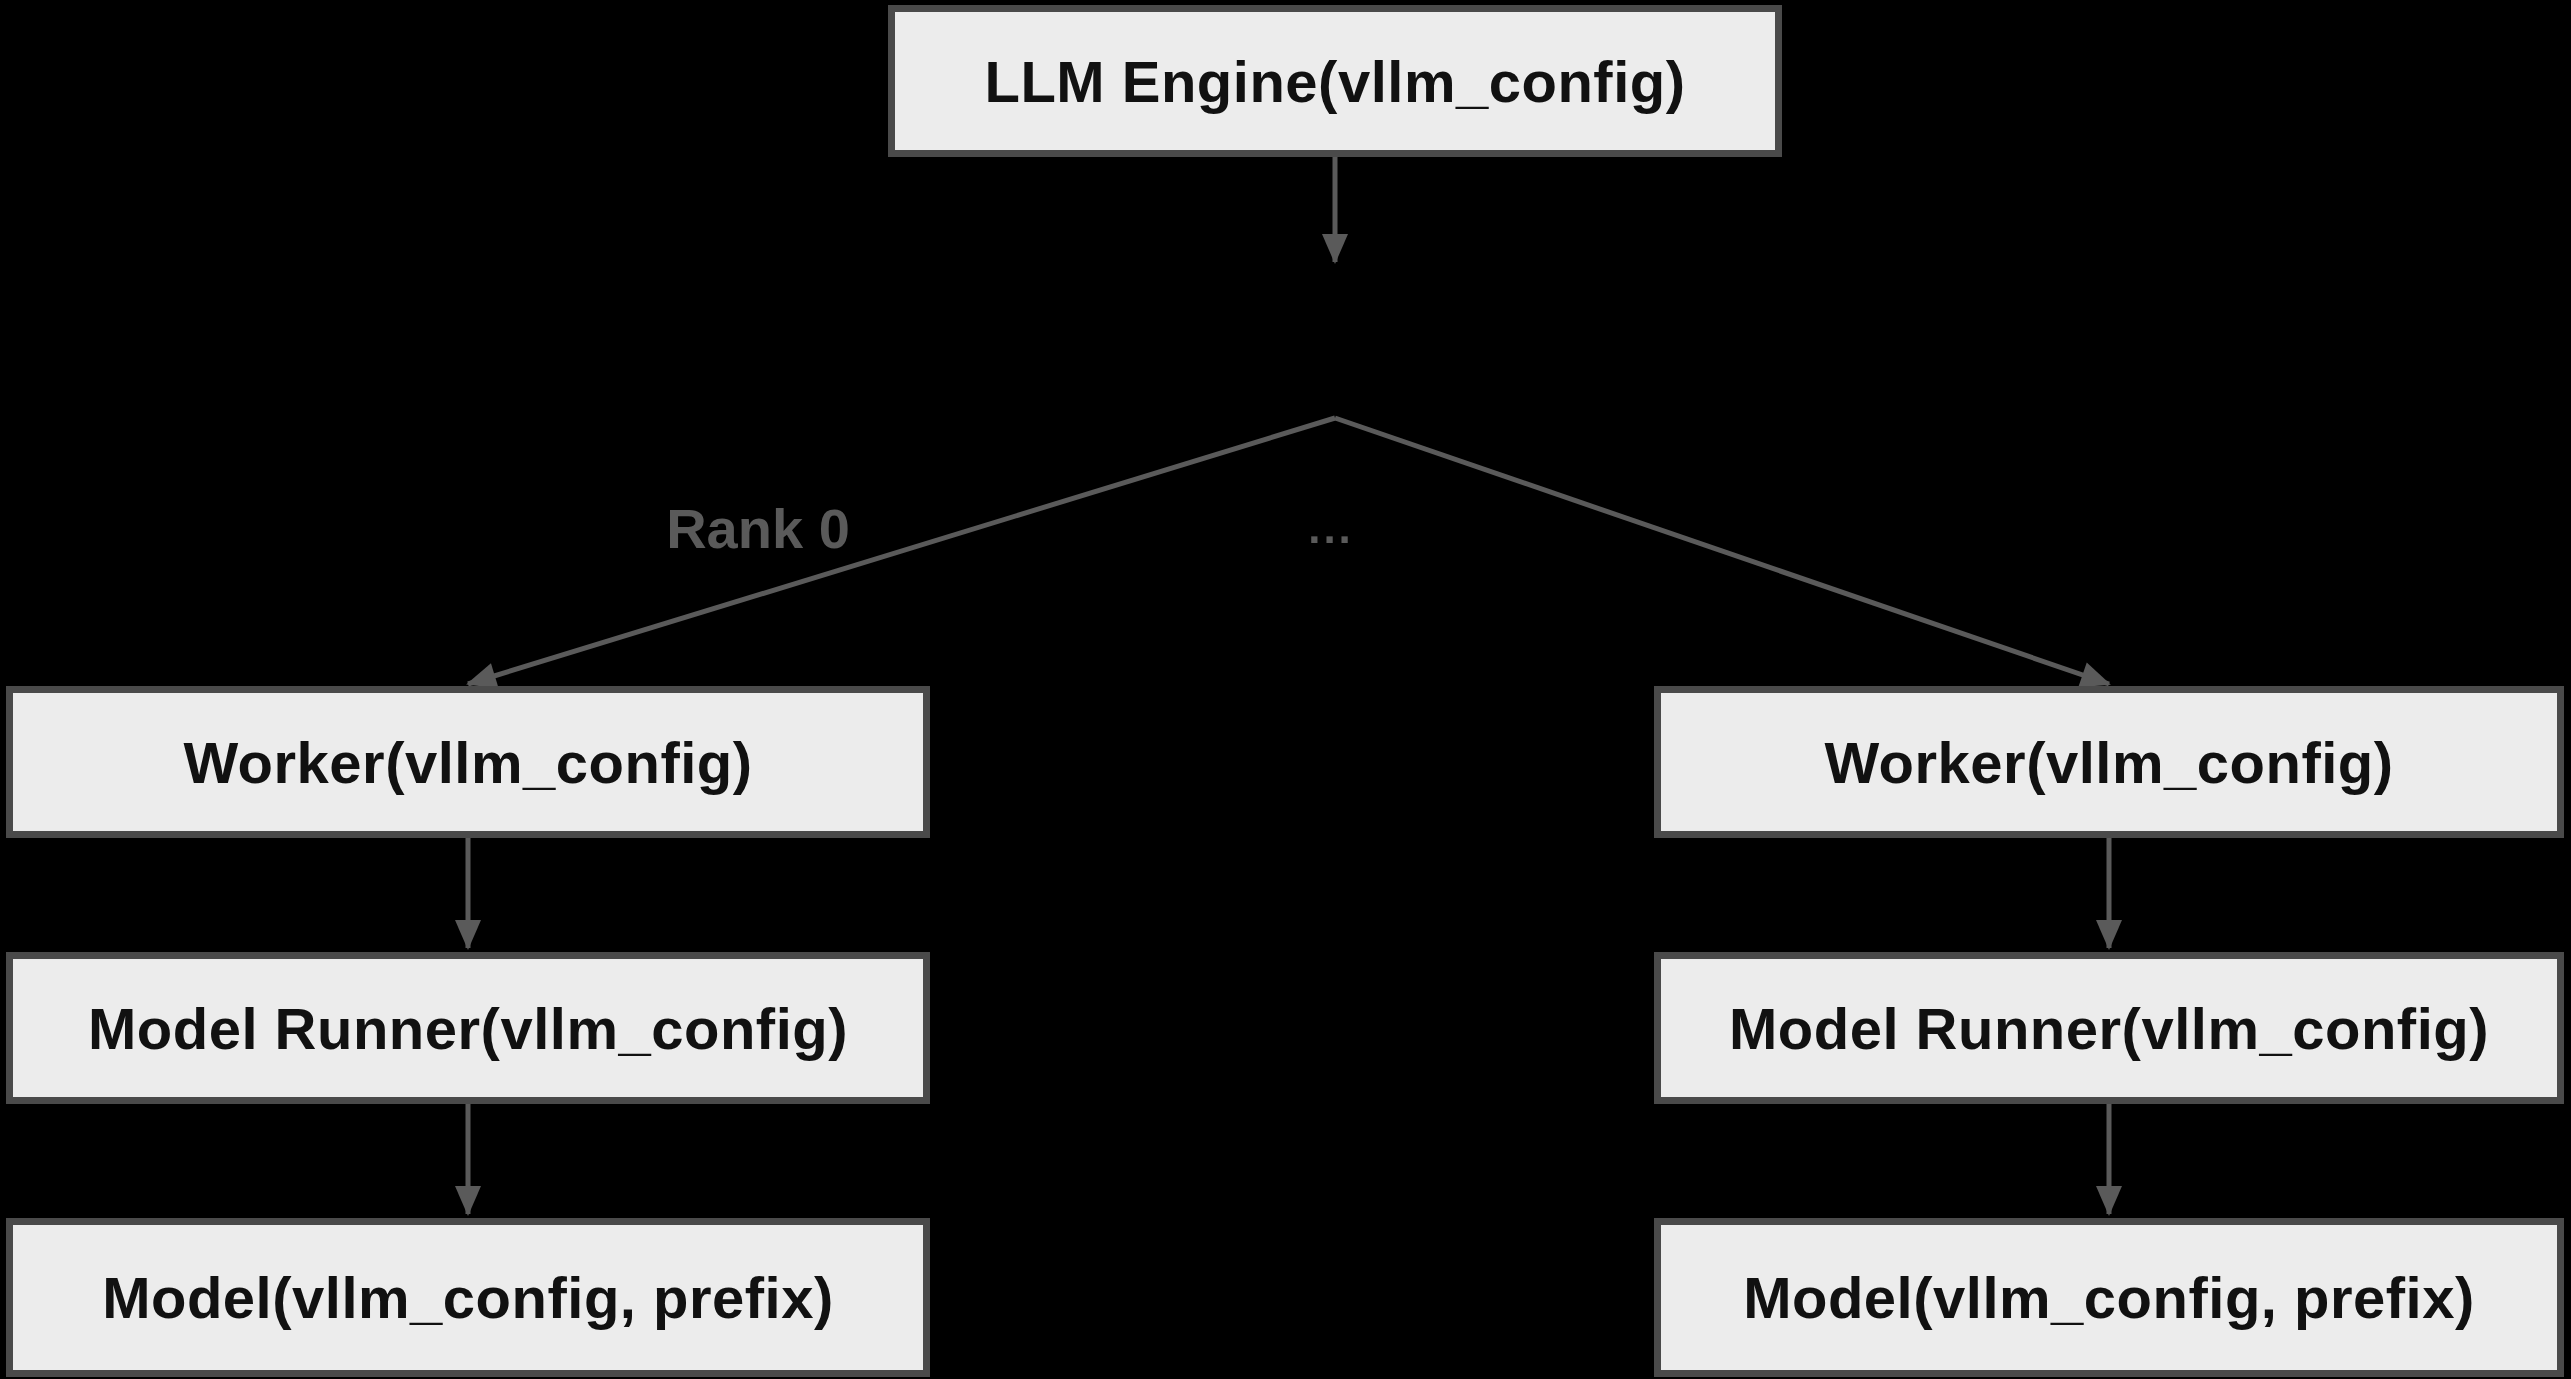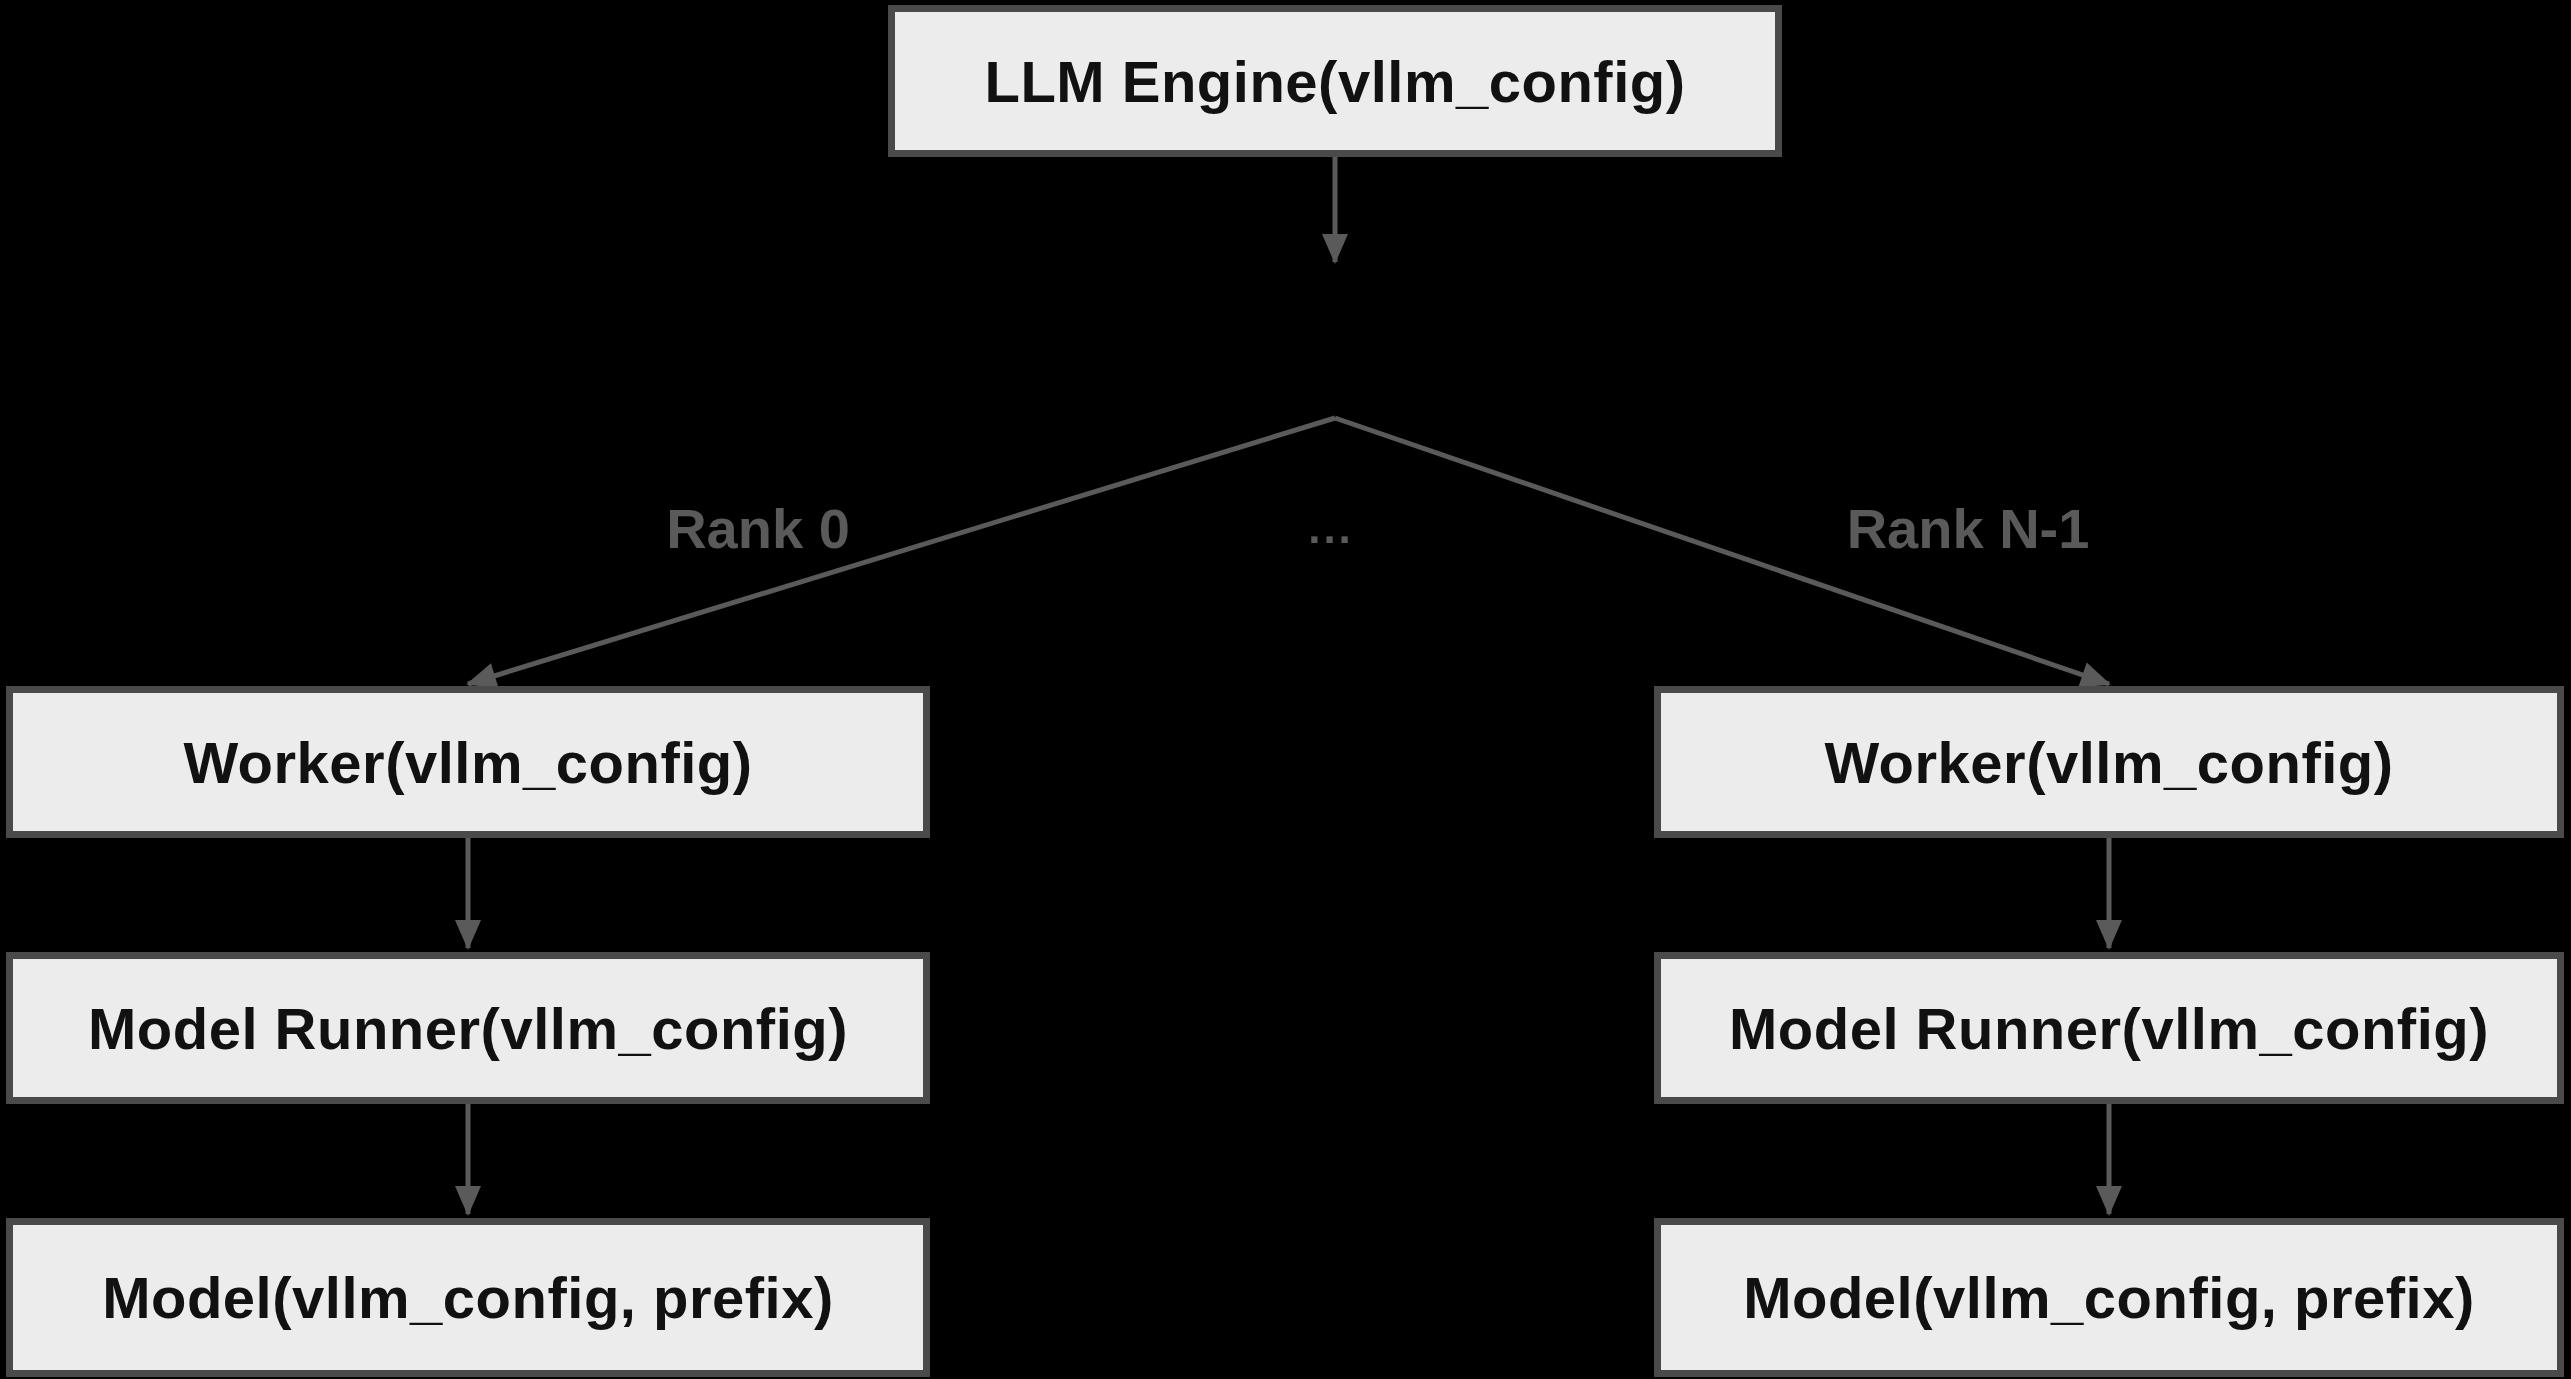--- a/index.html
+++ b/index.html
@@ -82,21 +82,20 @@
     <path class="edge" d="M1335,418 L468,684" marker-end="url(#arrow)"></path>
     <path class="edge" d="M1335,418 L2109,684" marker-end="url(#arrow)"></path>
     <path class="edge" d="M468,838 L468,948" marker-end="url(#arrow)"></path>
     <path class="edge" d="M468,1104 L468,1214" marker-end="url(#arrow)"></path>
     <path class="edge" d="M2109,838 L2109,948" marker-end="url(#arrow)"></path>
     <path class="edge" d="M2109,1104 L2109,1214" marker-end="url(#arrow)"></path>
   </svg>
 
   <div class="edge-label" style="left:722px; top:528px;margin-left:36px;">Rank 0</div>
   <div class="edge-label edge-label-ellipsis" style="left:1331px; top:528px;">...</div>
-  <div class="edge-label" style="left:1968px; top:528px;">Rank N-1</div>
 
   <div class="node node-llm-engine">LLM Engine(vllm_config)</div>
 
 
   <div class="node node-worker-left">Worker(vllm_config)</div>
 
   <div class="node node-worker-right">Worker(vllm_config)</div>
 
   <div class="node node-model-runner-left">Model Runner(vllm_config)</div>
 

